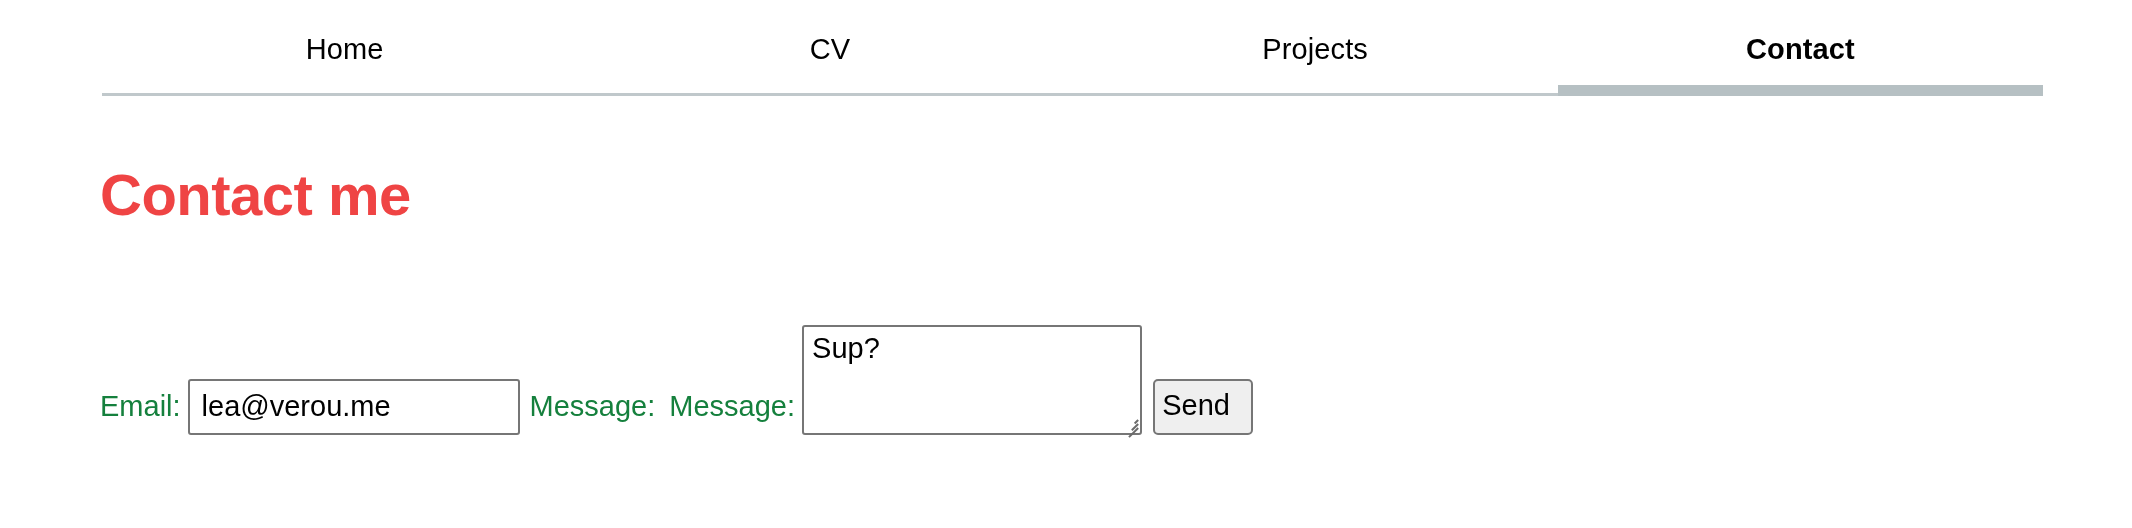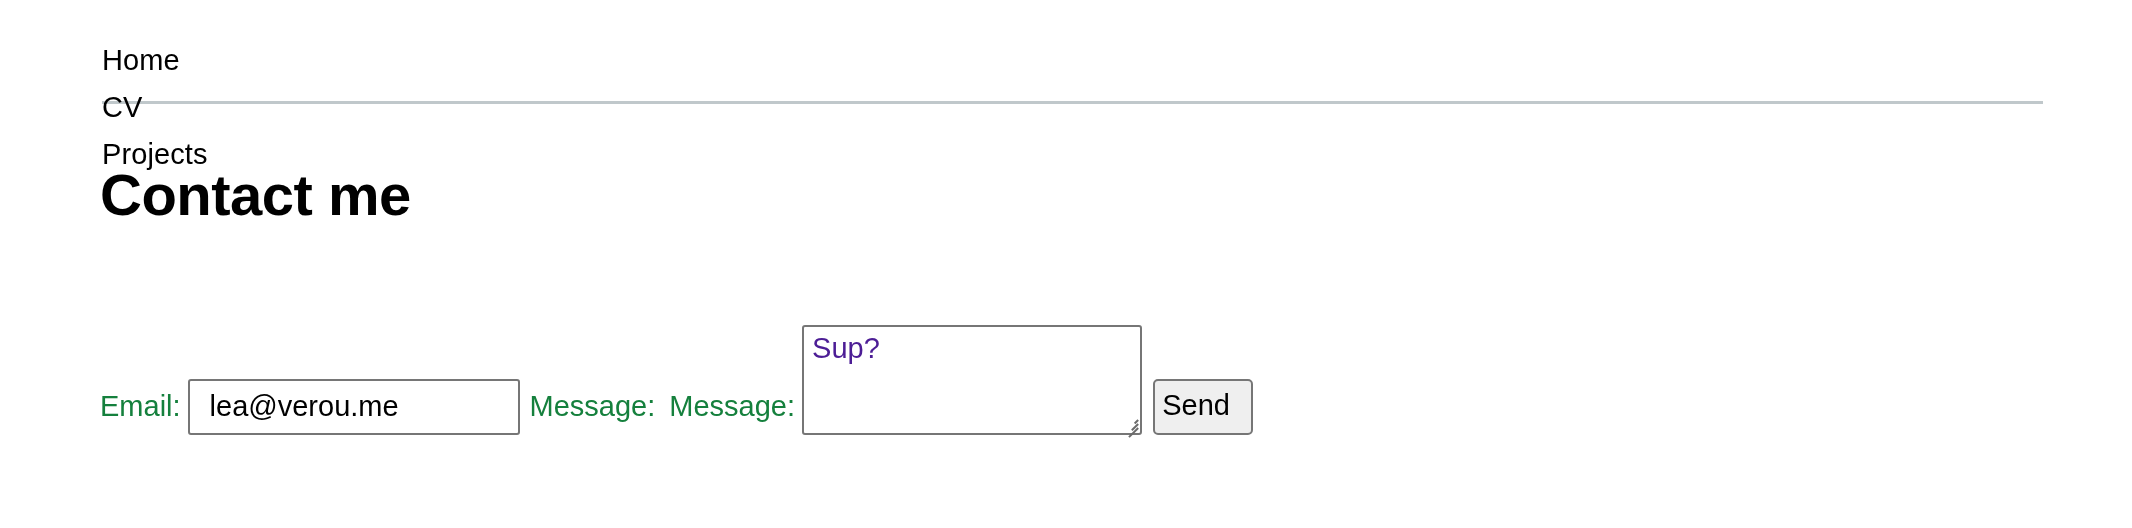--- a/index.html
+++ b/index.html
@@ -22,29 +22,28 @@
     position: absolute;
     left: 0; top: 0;
     width: 2132px;
     height: 528px;
   }
 
   
   .nav {
     position: absolute;
     left: 102px;
-    top: 28px;
+    top: 20px;
     width: 1941px;
     height: 76px;
     border-bottom: 3px solid #c0c8cb;
     display: flex;
-    align-items: flex-start;
+    align-items: flex-end;
     justify-content: space-between;
     padding: 0;
-    flex-direction: column;
   }
   .nav-item {
     flex: 1 1 0;
     text-align: center;
     position: relative;
     height: 76px;
     display: flex;
     align-items: flex-start;
     justify-content: center;
     padding-top: 18px;
@@ -71,21 +70,21 @@
   
   .page-title {
     position: absolute;
     left: 100px;
     top: 166px;
     margin: 0;
     font-size: 58px;
     font-weight: 700;
     line-height: 1;
     letter-spacing: -0.5px;
-    color: #000000;
+    color: #ef4444;
     white-space: nowrap;
   }
 
   
   .contact-form {
     position: absolute;
     left: 100px;
     top: 290px;
     width: 1500px;
     height: 145px;
@@ -107,39 +106,39 @@
   .text-input {
     width: 332px;
     height: 56px;
     border: 2px solid #767676;
     border-radius: 3px;
     background: #ffffff;
     font-family: "Liberation Sans", sans-serif;
     font-size: 29px;
     line-height: 1;
     color: #000000;
-    padding: 0 6px 2px 20px;
+    padding: 0 6px 2px 12px;
     outline: none;
     margin-bottom: 0;
   }
 
   .message-wrap {
     position: relative;
     display: block;
   }
   .textarea-input {
     width: 340px;
     height: 110px;
     border: 2px solid #767676;
     border-radius: 3px;
     background: #ffffff;
     font-family: "Liberation Sans", sans-serif;
     font-size: 29px;
     line-height: 1.12;
-    color: #4c1d95;
+    color: #000000;
     padding: 5px 6px 6px 8px;
     outline: none;
     resize: none;
     overflow: hidden;
     display: block;
   }
   .resize-grip {
     position: absolute;
     right: 4px;
     bottom: 4px;
@@ -181,20 +180,23 @@
 
   <nav class="nav">
     <a class="nav-item">
       <span>Home</span>
     </a>
     <a class="nav-item">
       <span>CV</span>
     </a>
     <a class="nav-item">
       <span>Projects</span>
+    </a>
+    <a class="nav-item active">
+      <span>Contact</span>
     </a>
   </nav>
 
   <h1 class="page-title">Contact me</h1>
 
   <form class="contact-form">
 
     <label class="field-label label-email">Email:</label>
     <input class="text-input" type="text" value="lea@verou.me" style="">
 

